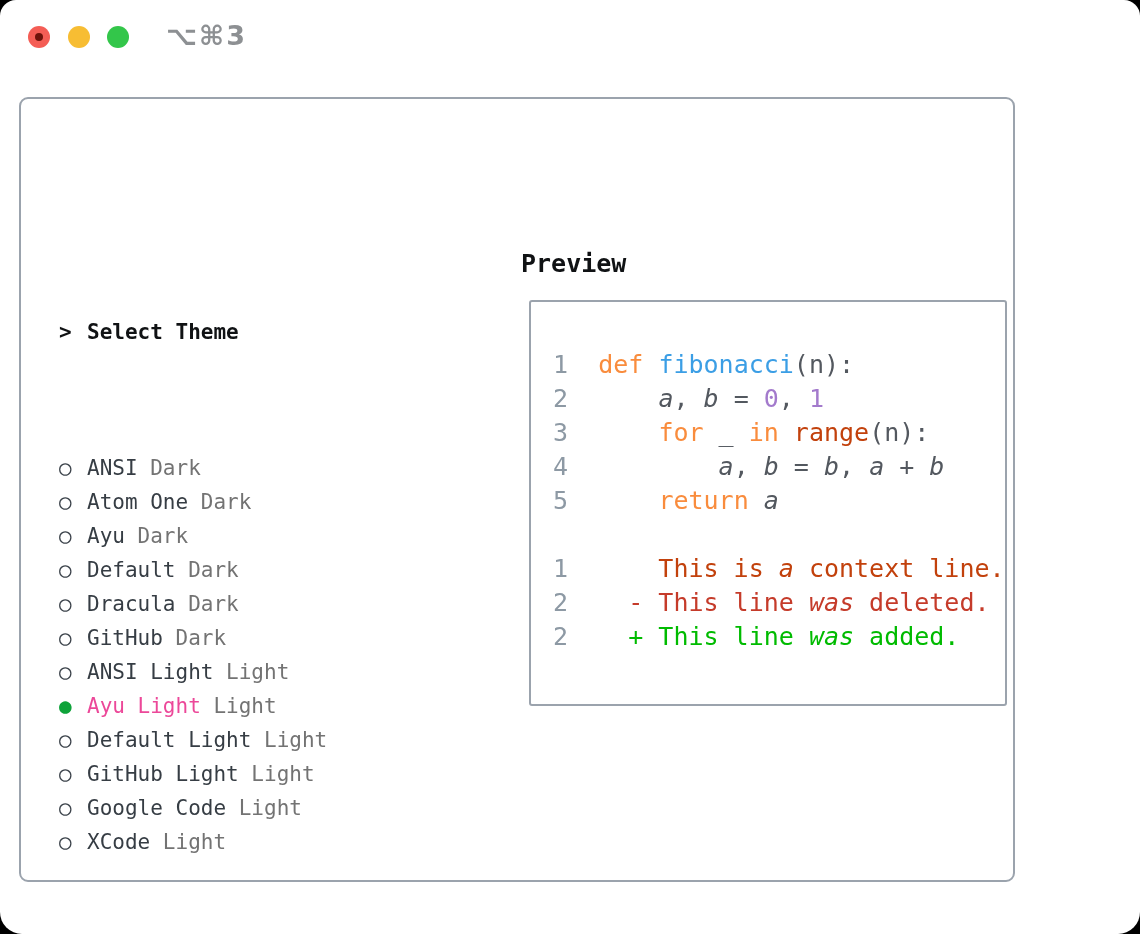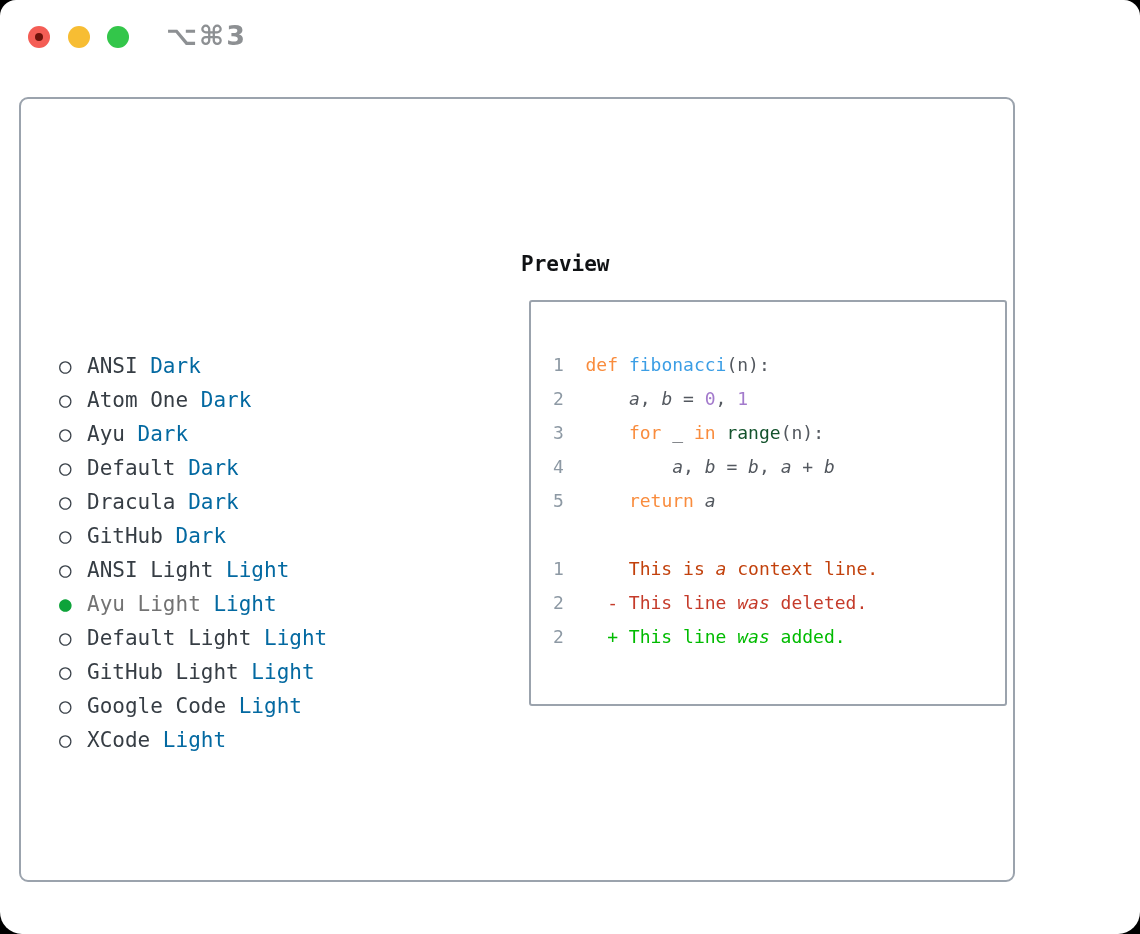--- a/index.html
+++ b/index.html
@@ -32,59 +32,60 @@
   .left-col{
     position:absolute;left:38px;top:148px;width:450px;
     font-size:21px;line-height:34px;white-space:pre;
   }
   .row{height:34px;}
   .marker{display:inline-block;width:28px;color:#3d444c;}
   .marker.sel{color:#0ea33a;}
   .header-row .hdr-marker{display:inline-block;width:28px;color:#101214;font-weight:bold;}
   .hdr-label{font-weight:bold;color:#101214;}
   .tname{color:#363d44;text-align:right;}
-  .tname.sel{color:#737373;}
-  .suffix{color:#0369a1;margin-top:38px;}
+  .tname.sel{color:#ec4899;}
+  .suffix{color:#737373;margin-top:38px;}
   
   .preview-title{
     position:absolute;left:500px;top:148px;
-    font-size:21px;line-height:34px;font-weight:bold;color:#101214;
+    font-size:25px;line-height:34px;font-weight:bold;color:#101214;
   }
   .preview-box{
     position:absolute;left:508px;top:201px;width:478px;height:406px;
     border:2px solid #9ba3ad;border-radius:3px;box-sizing:border-box;background:#fff;
   }
   .code{
-    padding:46px 0 0 22px;font-size:18px;line-height:34px;white-space:pre;
+    padding:46px 0 0 22px;font-size:25px;line-height:34px;white-space:pre;
   }
   .pline{height:34px;}
   .c-num{color:#8d99a4;}
   .c-kw{color:#f98c3d;}
   .c-fn{color:#3b9ee5;}
   .c-lit{color:#a37acc;}
-  .c-coral{color:#14532d;text-align:center;}
+  .c-coral{color:#c2410c;text-align:center;}
   .c-fg{color:#53585f;}
   .c-ctx{color:#c2410c;}
   .c-del{color:#c53b2a;}
   .c-add{color:#00bb00;text-align:right;}
   .i{font-style:italic;}
 </style>
 </head>
 <body>
 
 <div class="window">
 
   <div class="light light-red"></div>
   <div class="light light-yellow"></div>
   <div class="light light-green"></div>
   <div class="win-title">⌥⌘3</div>
 
   <div class="panel">
 
     <div class="left-col">
+      <div class="row header-row"><span class="hdr-marker">&gt;</span><span class="hdr-label">Select Theme</span></div>
 
       <div id="theme-list"><div class="row"><span class="marker">○</span><span class="tname">ANSI</span><span class="suffix"> Dark</span></div><div class="row"><span class="marker">○</span><span class="tname">Atom One</span><span class="suffix"> Dark</span></div><div class="row"><span class="marker">○</span><span class="tname">Ayu</span><span class="suffix"> Dark</span></div><div class="row"><span class="marker">○</span><span class="tname">Default</span><span class="suffix"> Dark</span></div><div class="row"><span class="marker">○</span><span class="tname">Dracula</span><span class="suffix"> Dark</span></div><div class="row"><span class="marker">○</span><span class="tname">GitHub</span><span class="suffix"> Dark</span></div><div class="row"><span class="marker">○</span><span class="tname">ANSI Light</span><span class="suffix"> Light</span></div><div class="row"><span class="marker sel">●</span><span class="tname sel">Ayu Light</span><span class="suffix"> Light</span></div><div class="row"><span class="marker">○</span><span class="tname">Default Light</span><span class="suffix"> Light</span></div><div class="row"><span class="marker">○</span><span class="tname">GitHub Light</span><span class="suffix"> Light</span></div><div class="row"><span class="marker">○</span><span class="tname">Google Code</span><span class="suffix"> Light</span></div><div class="row"><span class="marker">○</span><span class="tname">XCode</span><span class="suffix"> Light</span></div></div>
 
       
 
       
 
       
 
       

